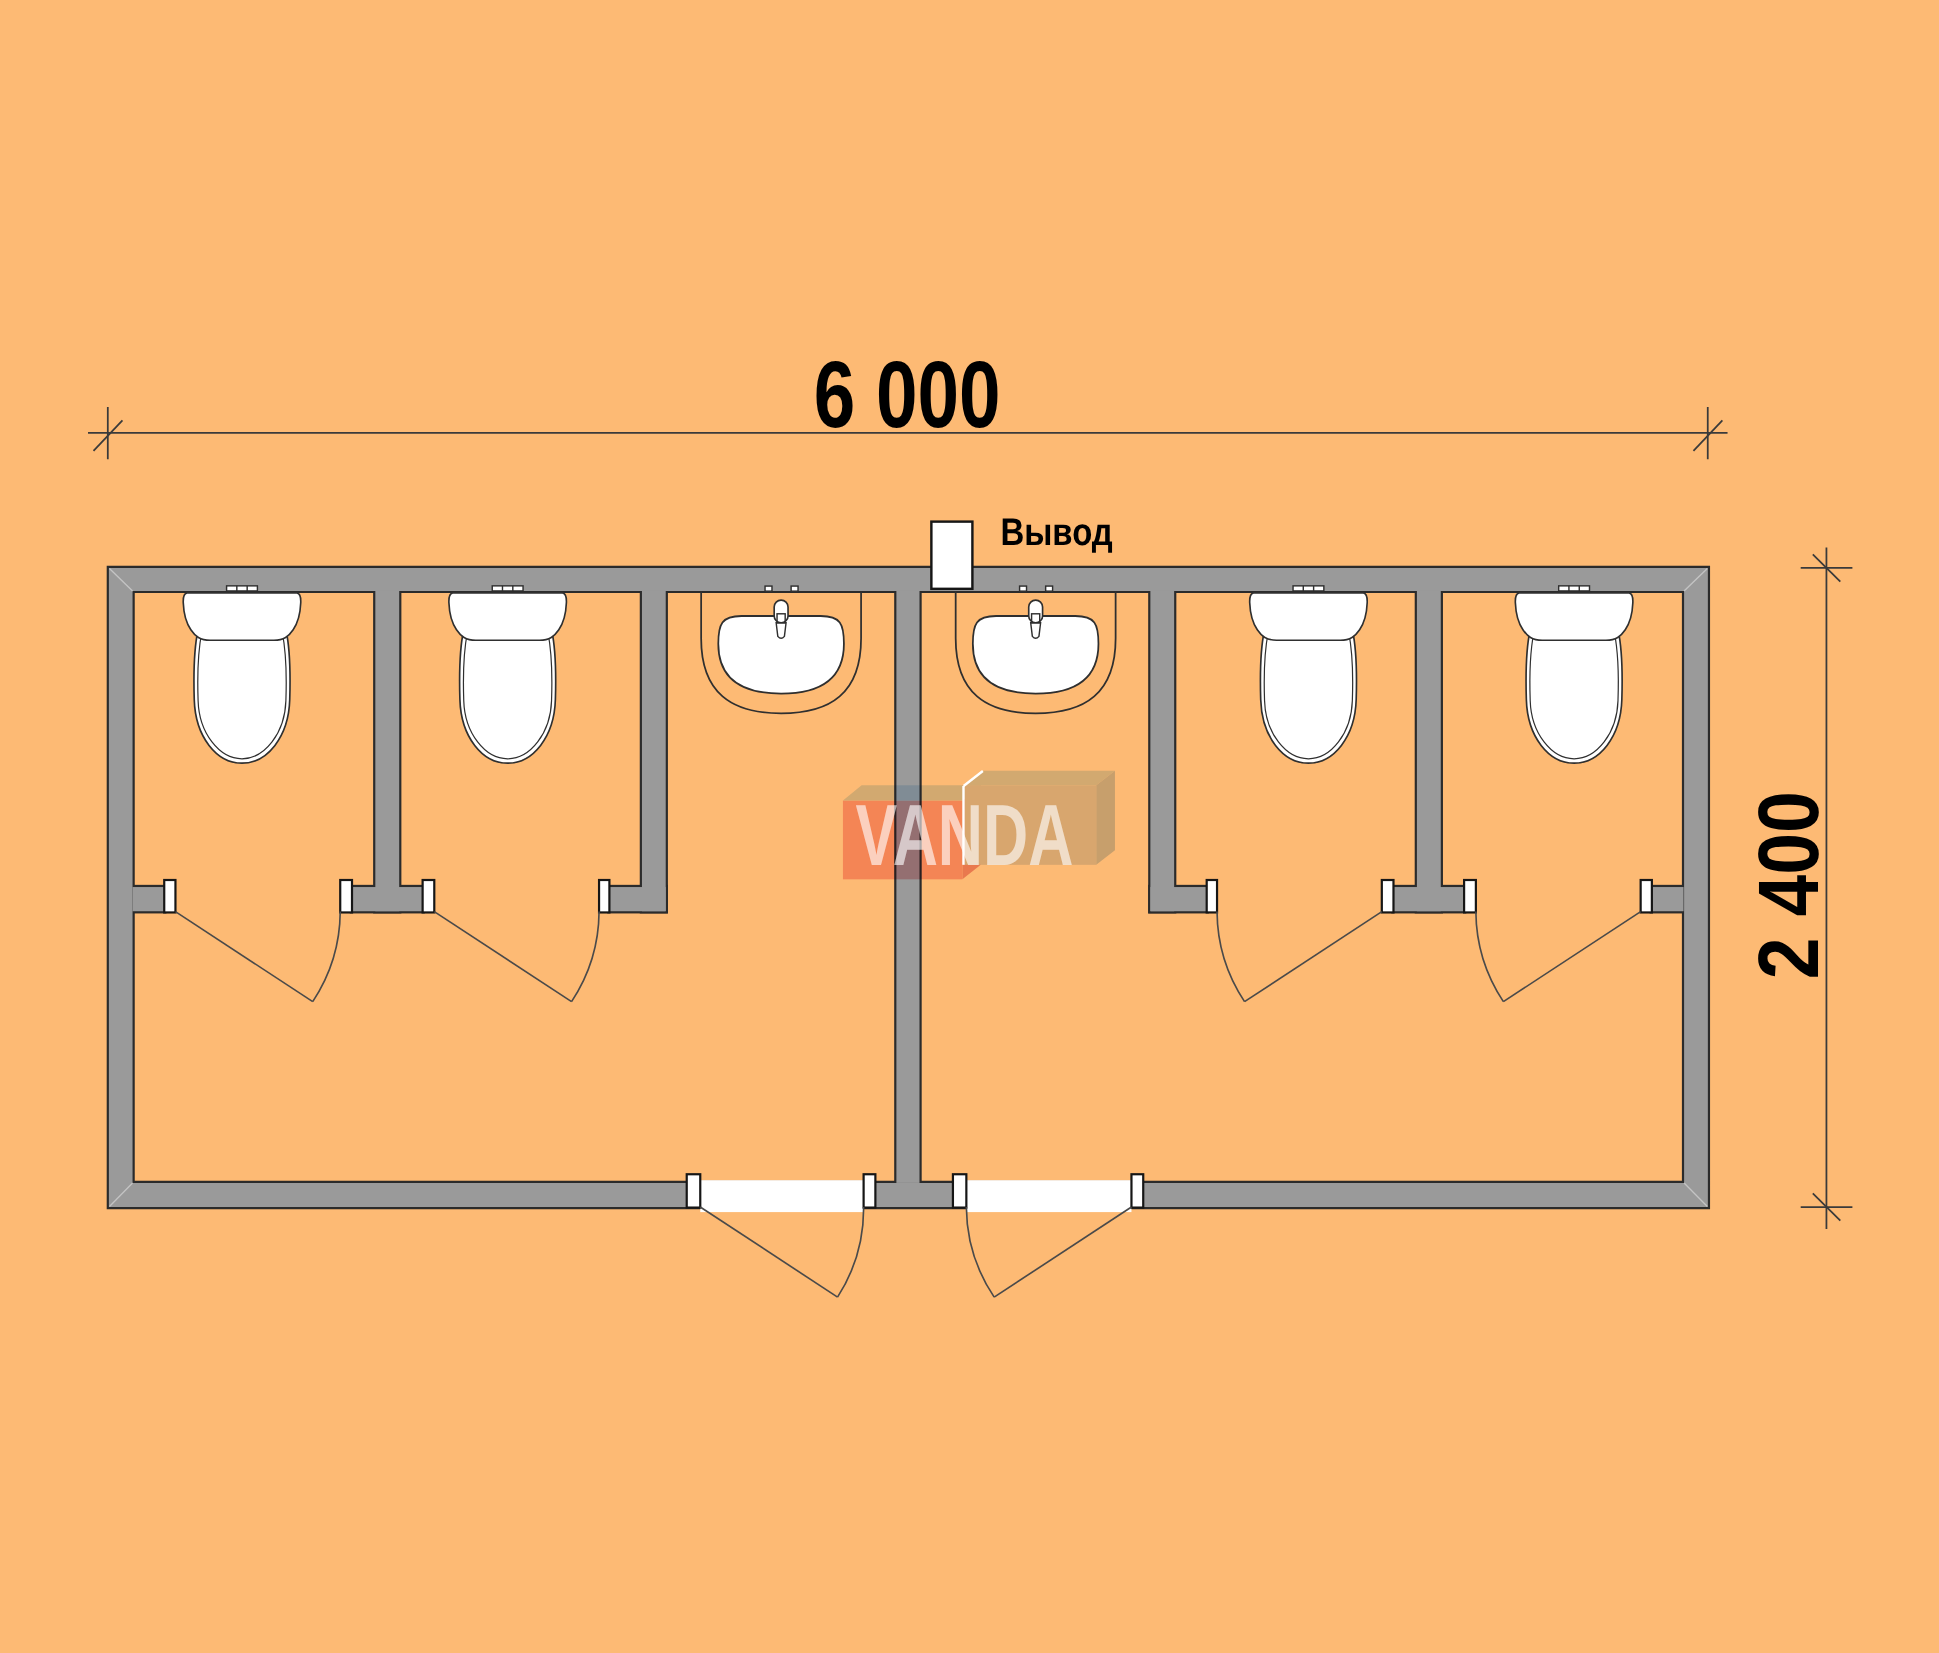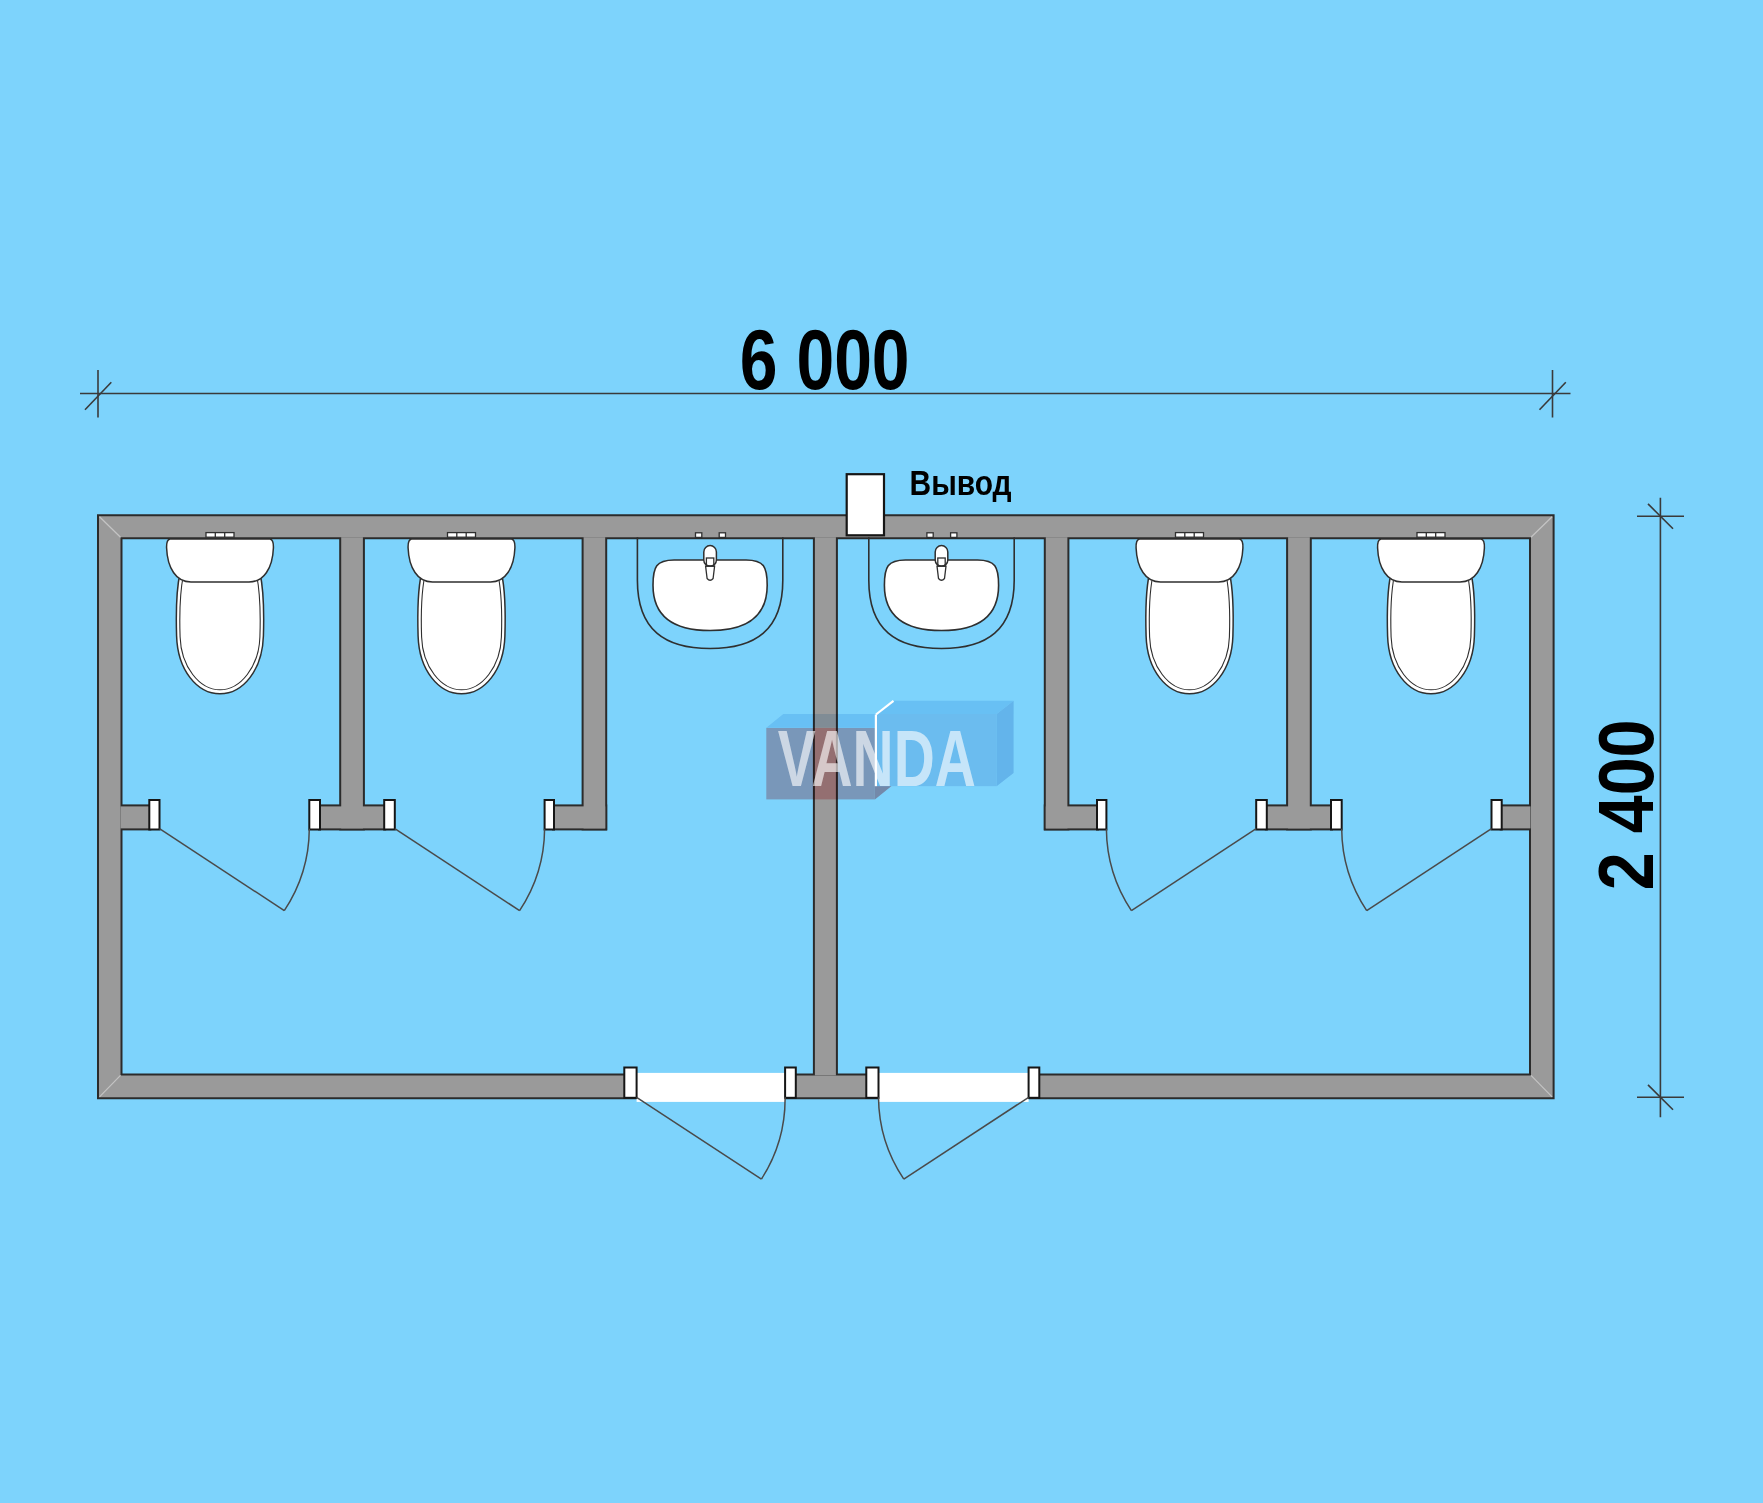--- a/index.html
+++ b/index.html
@@ -1,16 +1,16 @@
 <!DOCTYPE html>
 <html><head>
 <meta charset="utf-8">
 <style>
   html,body{margin:0;padding:0;background:#ffffff;}
-  #page{position:relative;width:1763px;height:1503px;background:#7dd3fc;overflow:hidden;}
+  #page{position:relative;width:1763px;height:1503px;background:#fdba74;overflow:hidden;}
   svg{position:absolute;left:0;top:0;}
   text{font-family:"Liberation Sans", sans-serif;}
 </style>
 </head>
 <body>
 <div id="page">
 <svg width="1763" height="1503" viewBox="0 0 1763 1503">
   <defs>
     <g id="toilet">
       <path d="M -40,573 C -43.3,588 -44.2,610 -43.4,636 C -42.4,670 -23,693.8 0,693.8 C 23,693.8 42.4,670 43.4,636 C 44.2,610 43.3,588 40,573 L -40,573 Z" fill="#ffffff" stroke="#2f2f2f" stroke-width="1.5"></path>

